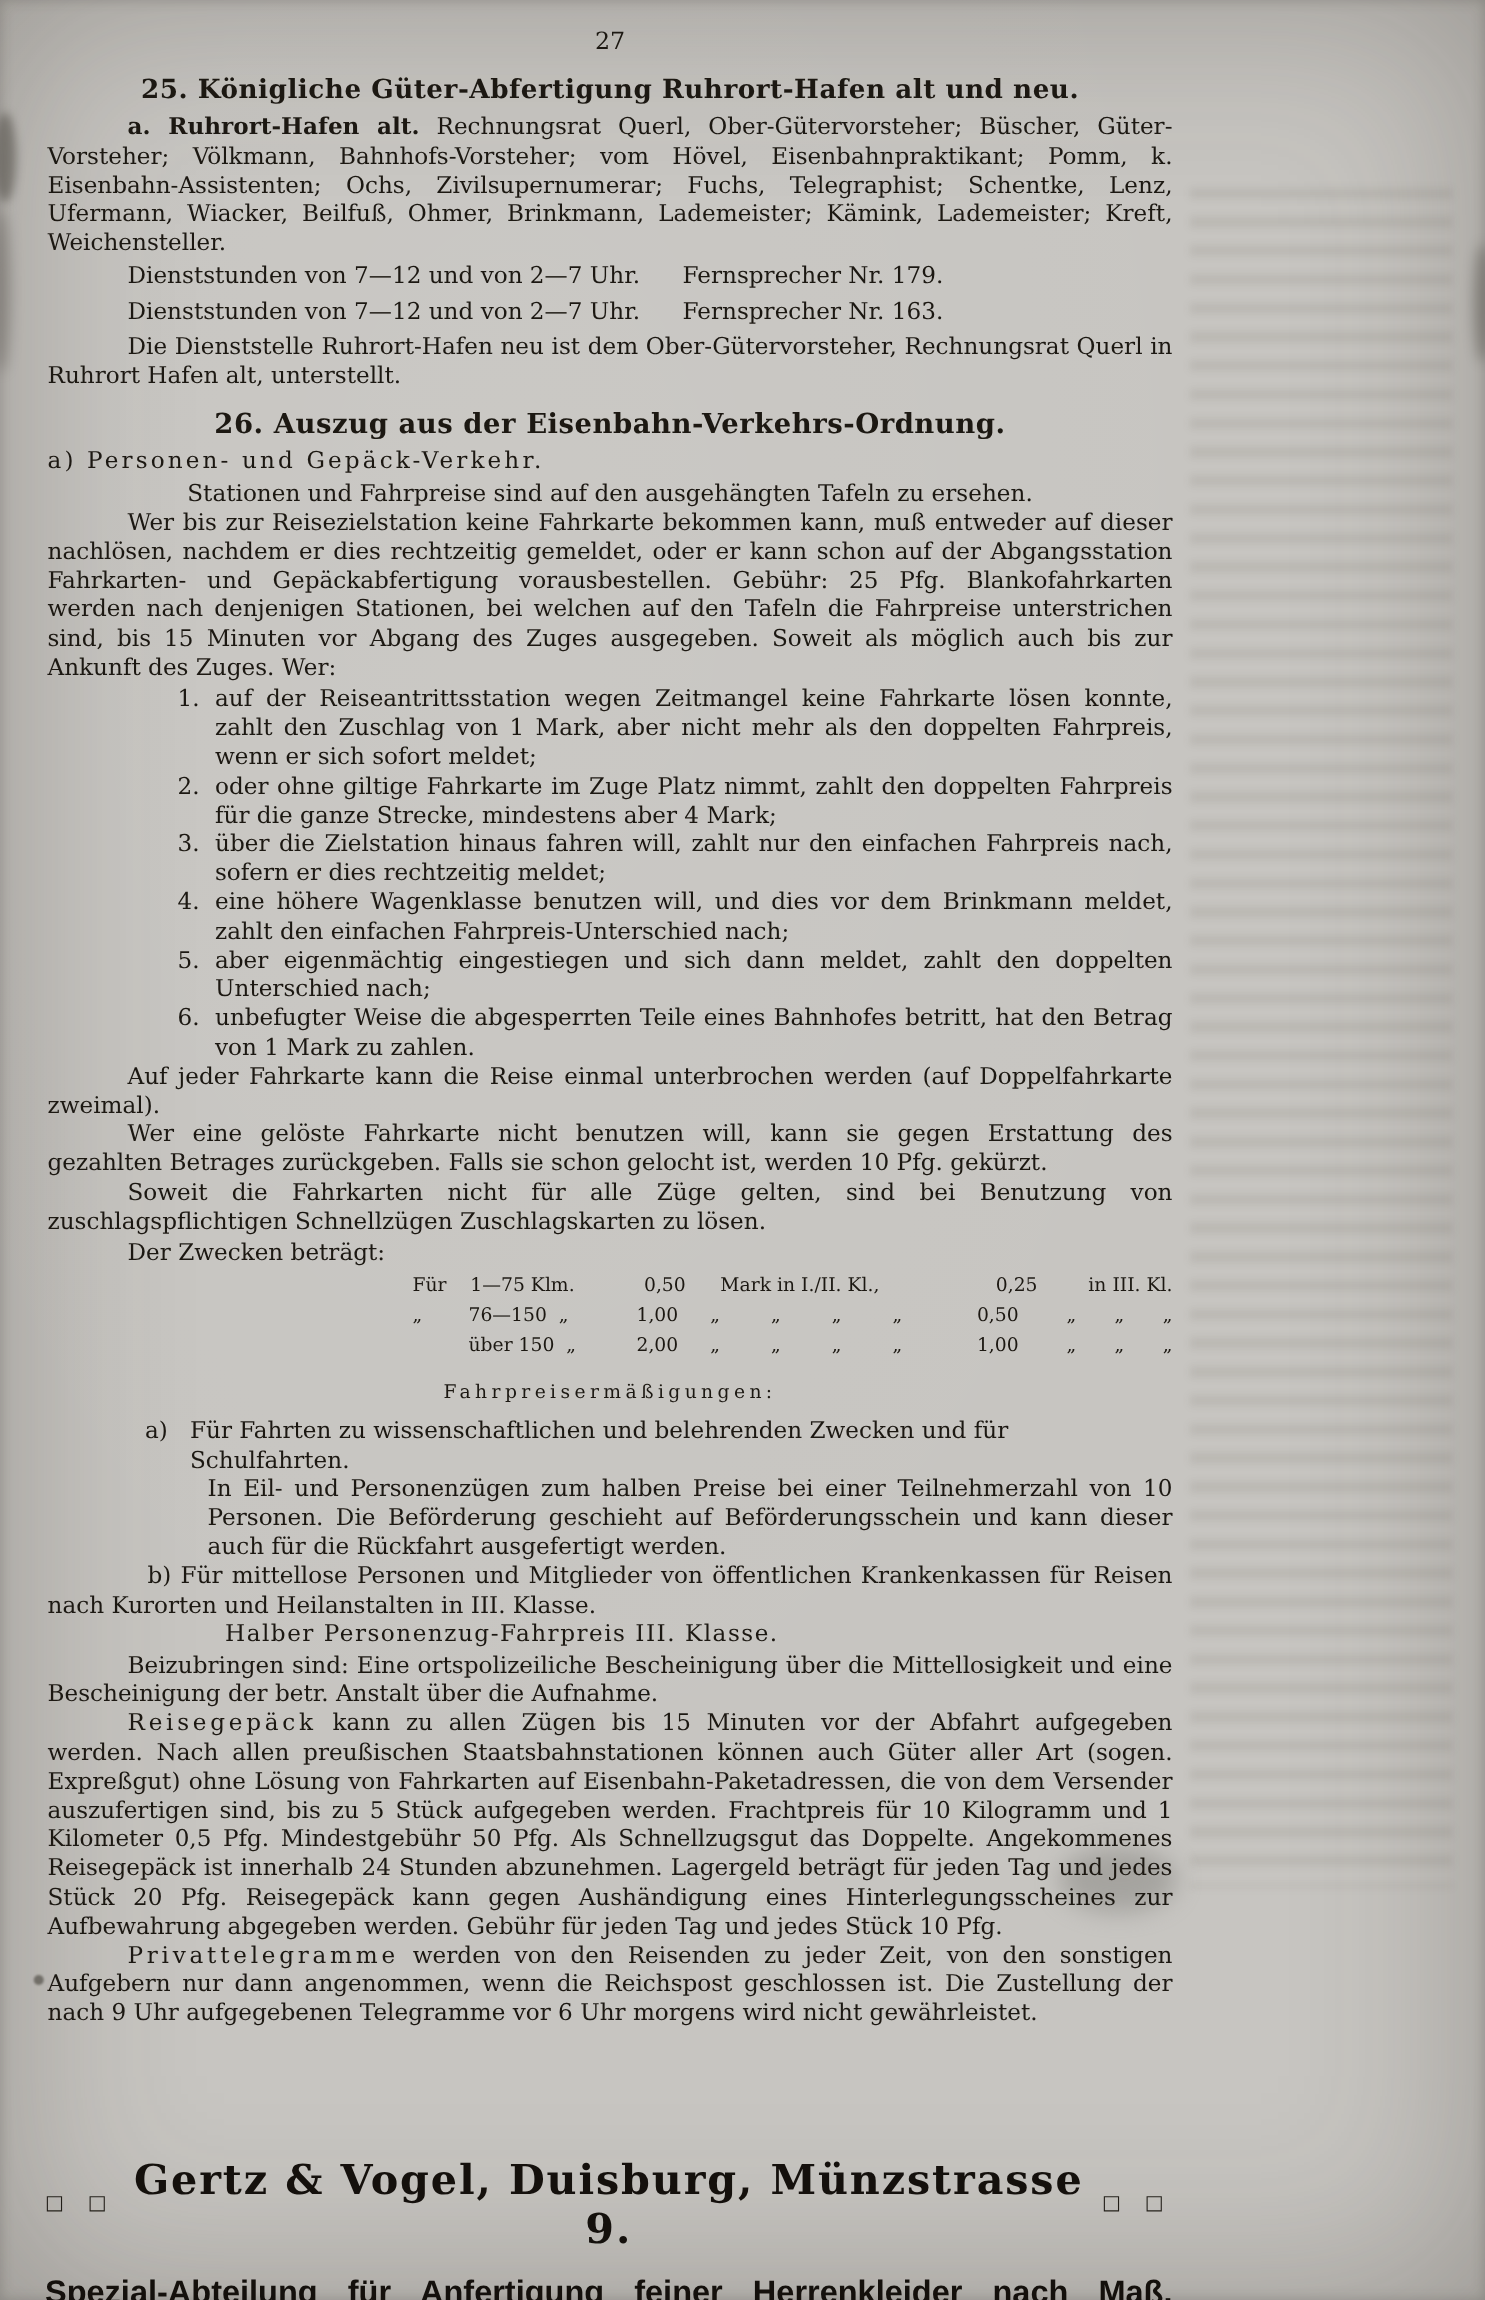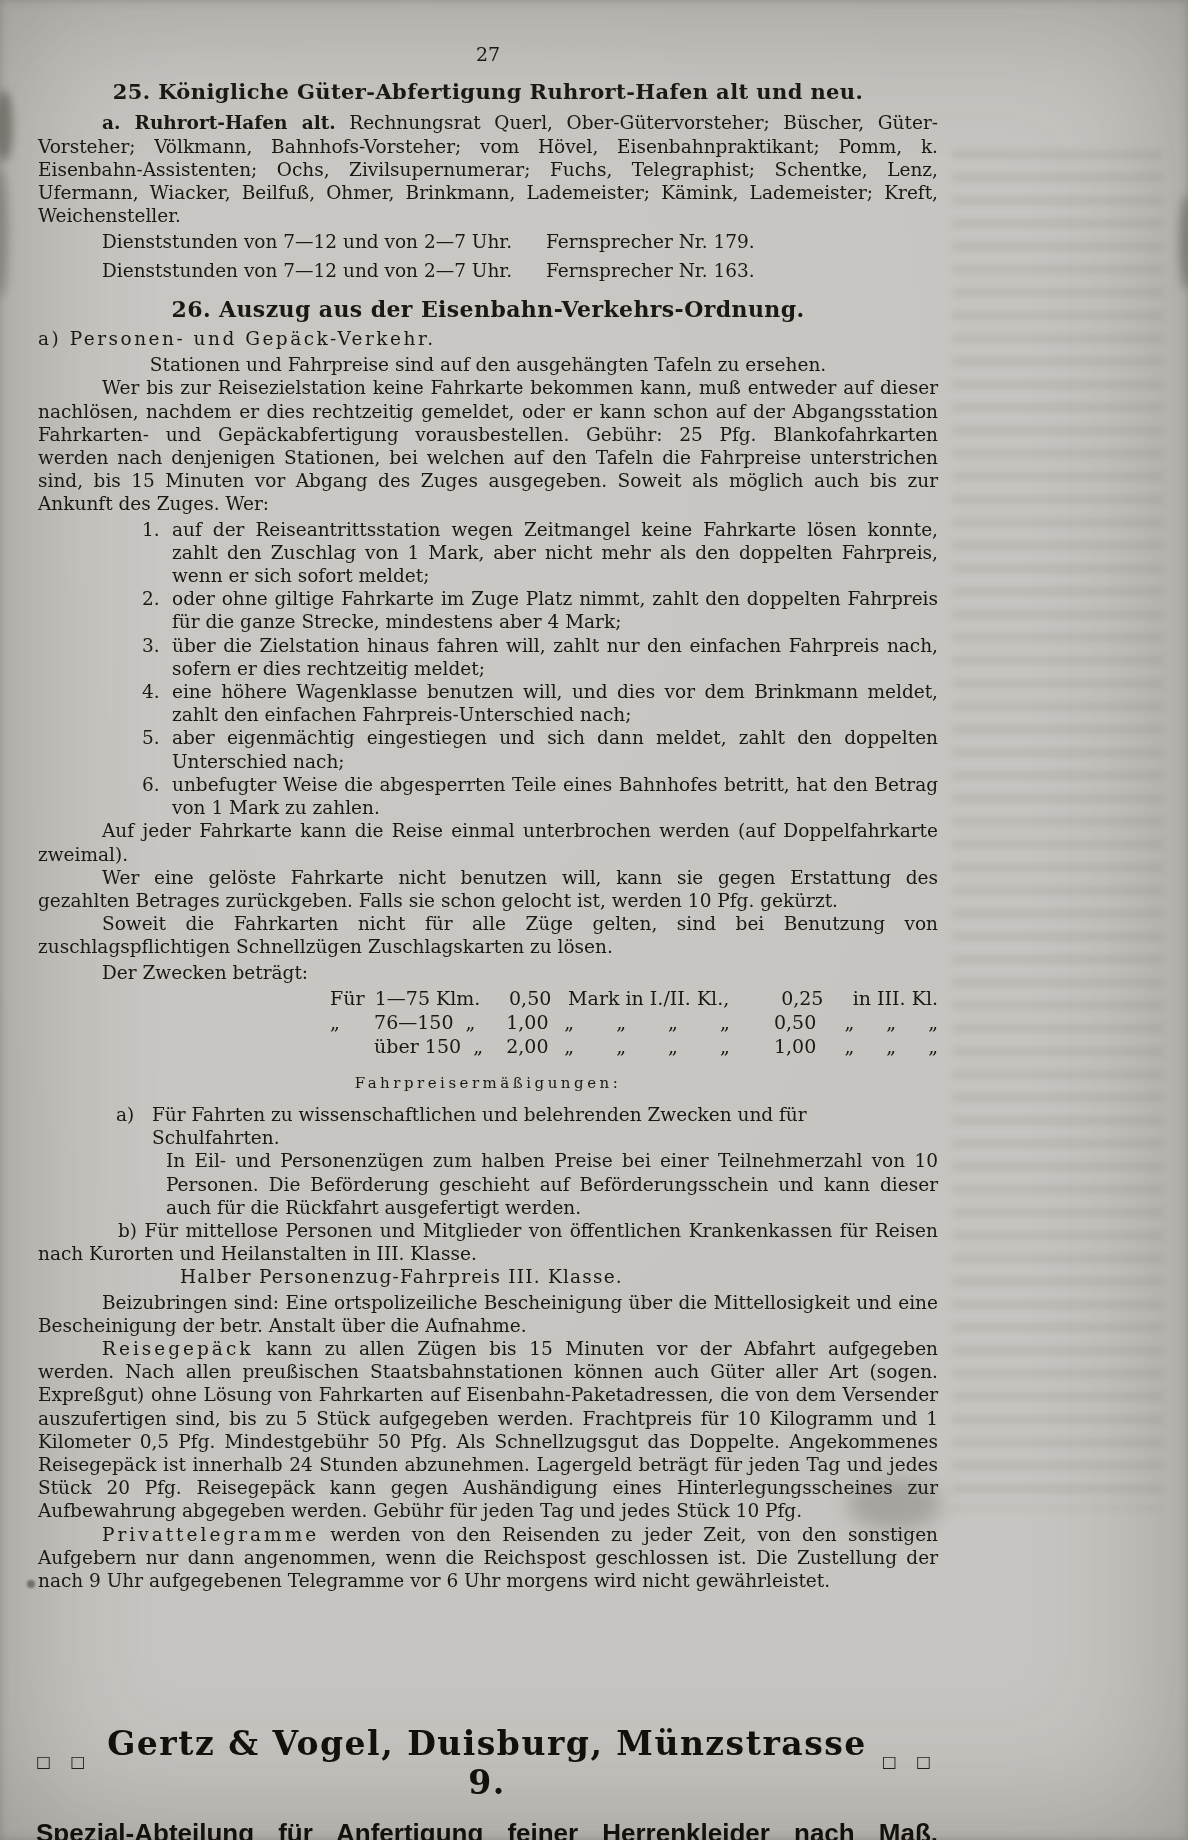--- a/index.html
+++ b/index.html
@@ -4,39 +4,39 @@
 <style>
   * { margin:0; padding:0; box-sizing:border-box; }
   body { margin:0; background:#8a8885; }
   .page {
     position:relative; width:1188px; height:1840px; margin:0 auto;
     background: radial-gradient(ellipse at 35% 25%, rgba(255,255,255,.06), transparent 55%), #c7c5c1;
     box-shadow: inset 0 0 150px rgba(55,50,42,.32), inset 0 0 10px rgba(55,50,42,.25);
     overflow:hidden; color:#1c1812;
     font-family:"DejaVu Serif", serif;
   }
-  .content { position:absolute; left:38px; top:22px; width:900px; font-size:18.5px; line-height:23.2px;margin-top:21px; }
+  .content { position:absolute; left:38px; top:22px; width:900px; font-size:18.5px; line-height:23.2px; }
   .pageno { text-align:center; font-size:19px; margin-bottom:14px; }
   .h25 { text-align:center; font-weight:bold; font-size:21px; letter-spacing:.4px; margin-bottom:8px; }
   .h26 { text-align:center; font-weight:bold; font-size:22px; letter-spacing:.4px; margin:16px 0 6px; }
   .sub { text-align:left; letter-spacing:2.5px; margin-bottom:3px; }
   p.body { text-align:justify; }
   .indent { text-indent:64px; }
   .indent80 { text-indent:80px; }
   .lead { font-weight:bold; }
   .gesperrt { letter-spacing:3px; }
   .hours { padding-left:64px; margin:3px 0 5px; }
   .phone { display:inline-block; margin-left:34px; }
   .centerline { text-align:center; }
   .list { margin-left:104px; margin-top:2px; }
   .li { display:flex; }
   .num { flex:none; width:30px; }
   .litext { flex:1; text-align:justify; }
   .zintro { padding-left:64px; margin-top:2px; }
-  .fares { margin:2px 0 4px 292px; font-size:19px; line-height:24px; }
+  .fares { margin:2px 0 4px 292px; font-size:15px; line-height:24px; }
   .frow { display:flex; white-space:pre; }
   .c0{width:50px} .c1{width:150px} .c2{width:66px} .c3{width:238px} .c4{width:80px} .c5{flex:1}
   .ditto .c3 { word-spacing:36px; }
   .ditto .c5 { word-spacing:26px; }
   .disch { text-align:center; font-size:15px; letter-spacing:3.5px; margin:14px 0 8px; }
   .disca1 { margin-left:78px; display:flex; }
   .marker { flex:none; width:36px; }
   .discabody { margin-left:128px; text-align:justify; }
   .halber { margin-left:142px; letter-spacing:1.2px; margin-bottom:2px; }
   .ad { position:absolute; left:36px; width:902px; top:1724px; color:#14100c; }
@@ -72,20 +72,21 @@
 
     <div class="h25">25. Königliche Güter-Abfertigung Ruhrort-Hafen alt und neu.</div>
 
     <p class="body indent"><span class="lead">a. Ruhrort-Hafen alt.</span> <span>Rechnungsrat Querl, Ober-Gütervorsteher; Büscher, Güter-Vorsteher; Völkmann, Bahnhofs-Vorsteher; vom Hövel, Eisenbahnpraktikant; Pomm, k. Eisenbahn-Assistenten; Ochs, Zivilsupernumerar; Fuchs, Telegraphist; Schentke, Lenz, Ufermann, Wiacker, Beilfuß, Ohmer, Brinkmann, Lademeister; Kämink, Lademeister; Kreft, Weichensteller.</span></p>
 
     <p class="hours"><span>Dienststunden von 7—12 und von 2—7 Uhr.</span><span class="phone">Fernsprecher Nr. 179.</span></p>
 
 
     <p class="hours"><span>Dienststunden von 7—12 und von 2—7 Uhr.</span><span class="phone">Fernsprecher Nr. 163.</span></p>
 
+    <p class="body indent">Die Dienststelle Ruhrort-Hafen neu ist dem Ober-Gütervorsteher, Rechnungsrat Querl in Ruhrort Hafen alt, unterstellt.</p>
 
     <div class="h26">26. Auszug aus der Eisenbahn-Verkehrs-Ordnung.</div>
 
     <div class="sub">a) Personen- und Gepäck-Verkehr.</div>
 
     <p class="centerline">Stationen und Fahrpreise sind auf den ausgehängten Tafeln zu ersehen.</p>
 
     <p class="body indent">Wer bis zur Reisezielstation keine Fahrkarte bekommen kann, muß entweder auf dieser nachlösen, nachdem er dies rechtzeitig gemeldet, oder er kann schon auf der Abgangsstation Fahrkarten- und Gepäckabfertigung vorausbestellen. Gebühr: 25 Pfg. Blankofahrkarten werden nach denjenigen Stationen, bei welchen auf den Tafeln die Fahrpreise unterstrichen sind, bis 15 Minuten vor Abgang des Zuges ausgegeben. Soweit als möglich auch bis zur Ankunft des Zuges. Wer:</p>
 
     <div class="list">

